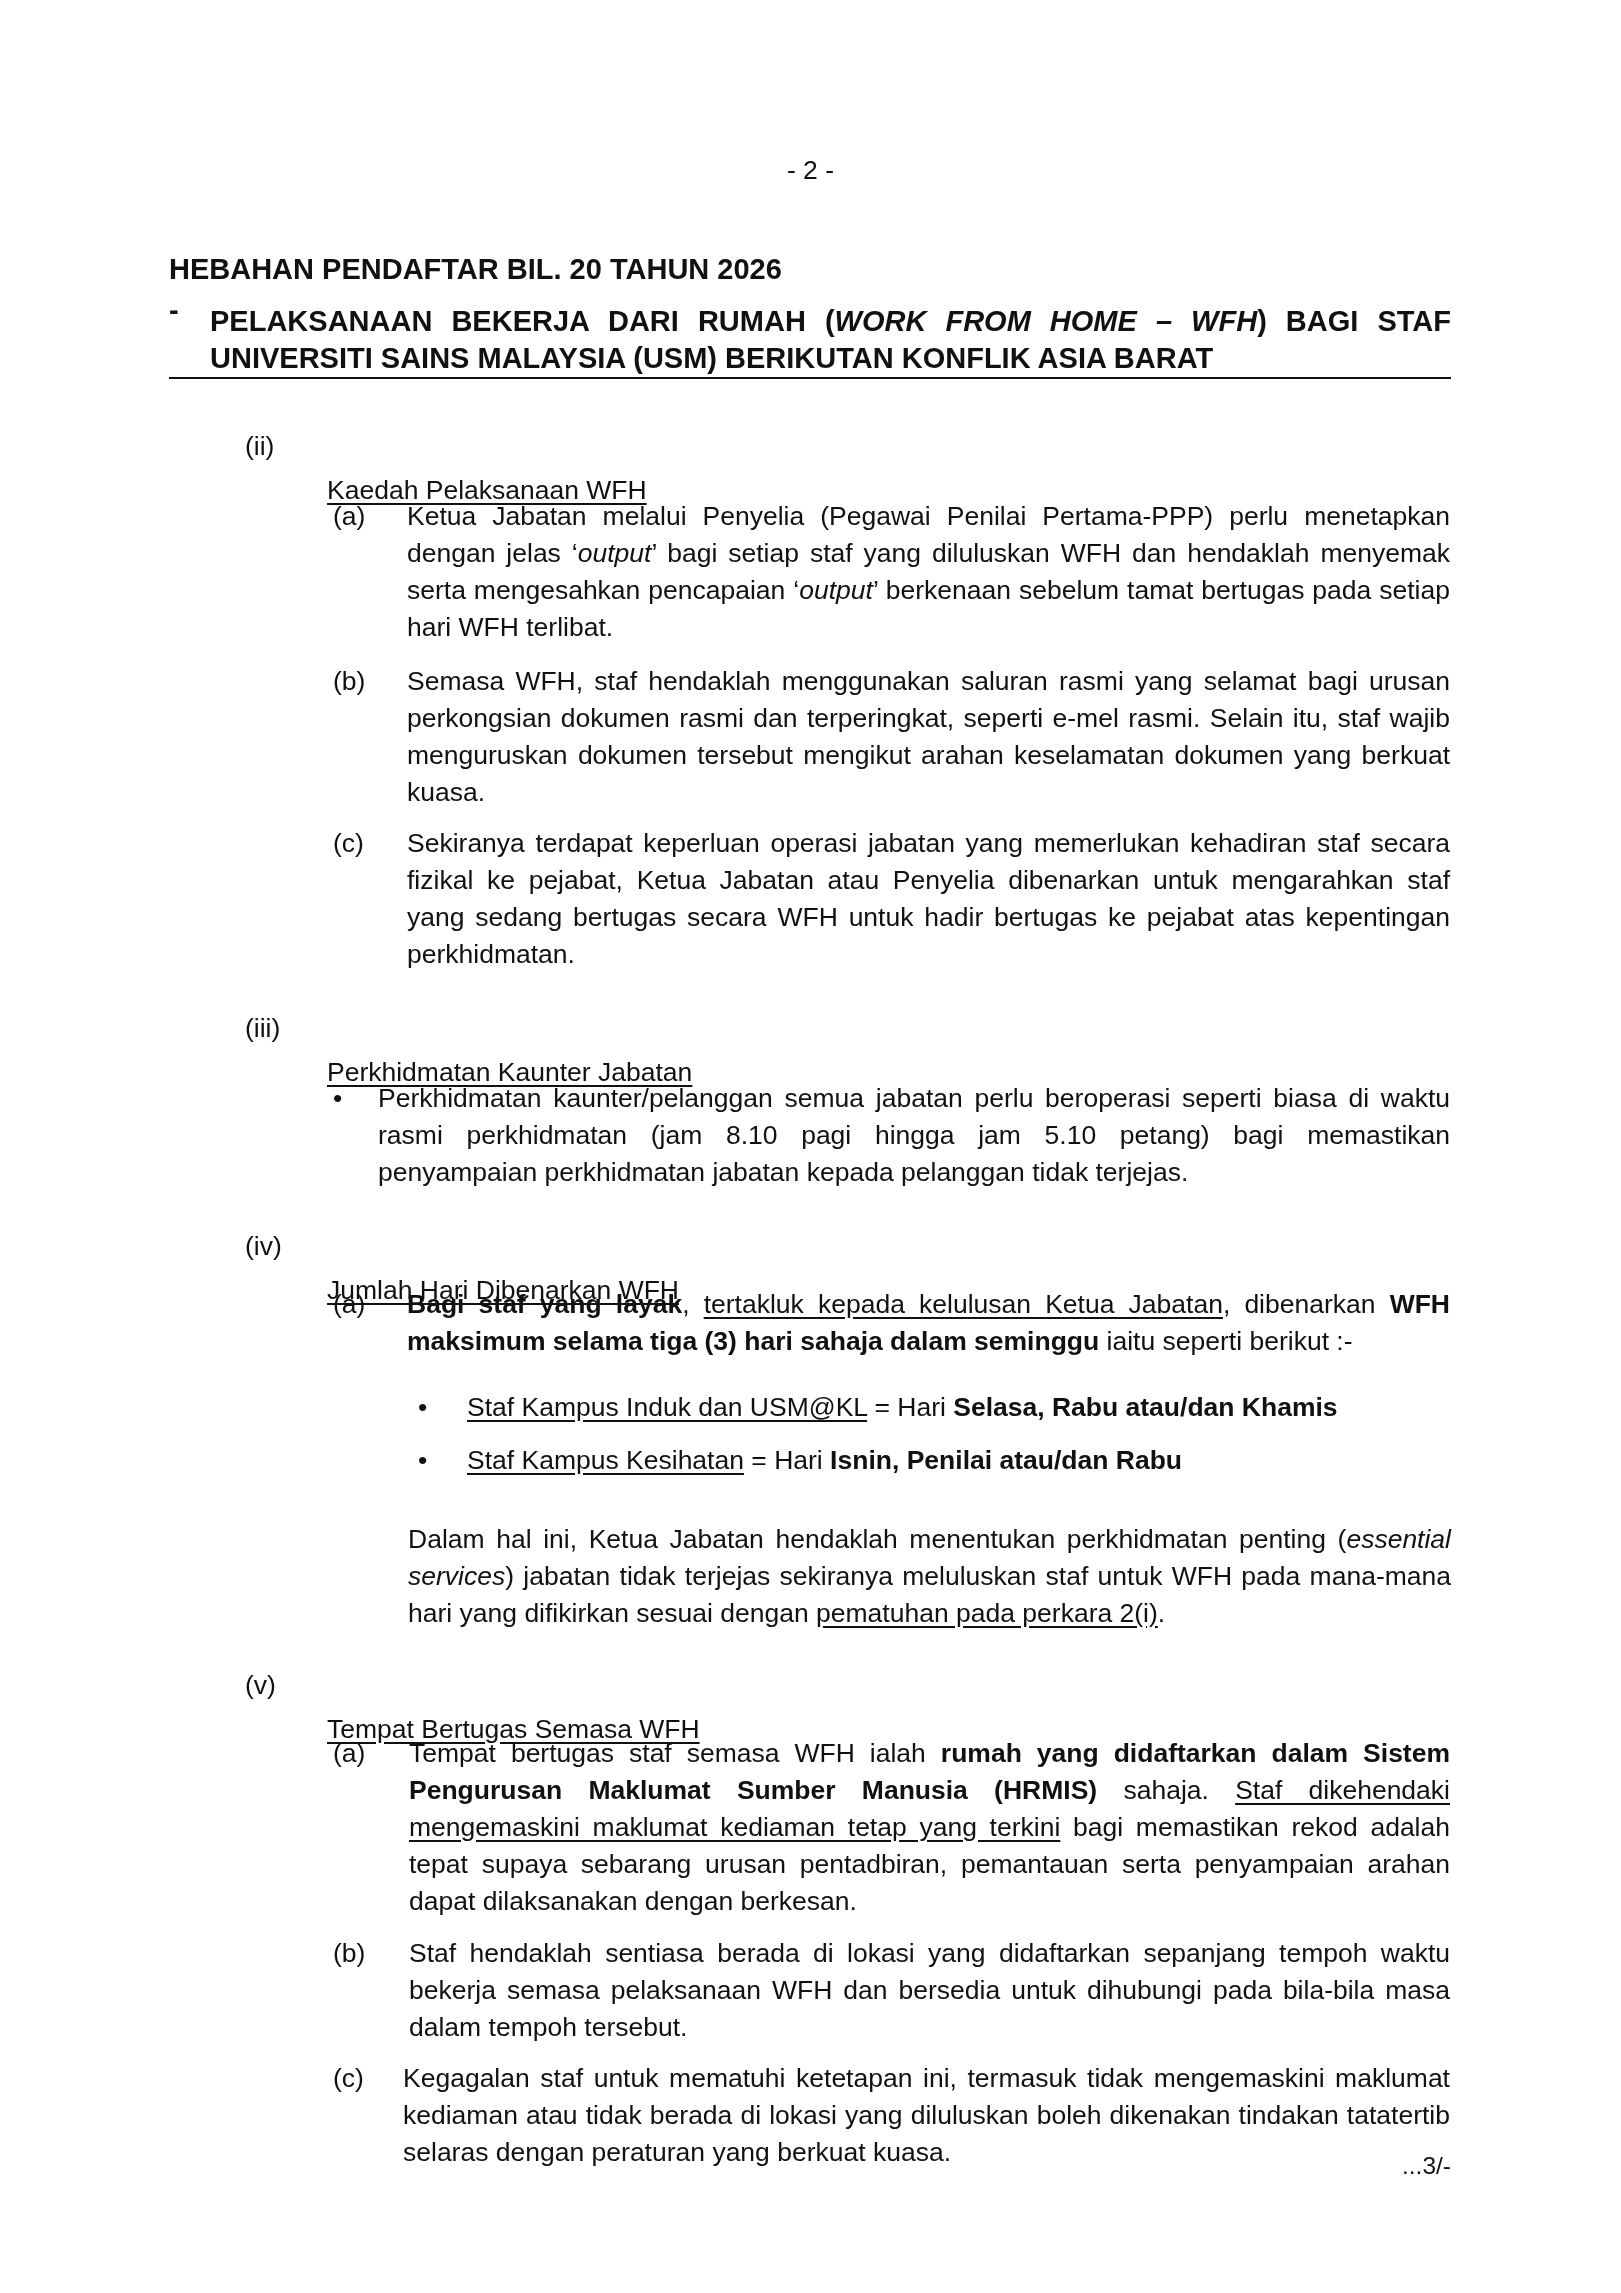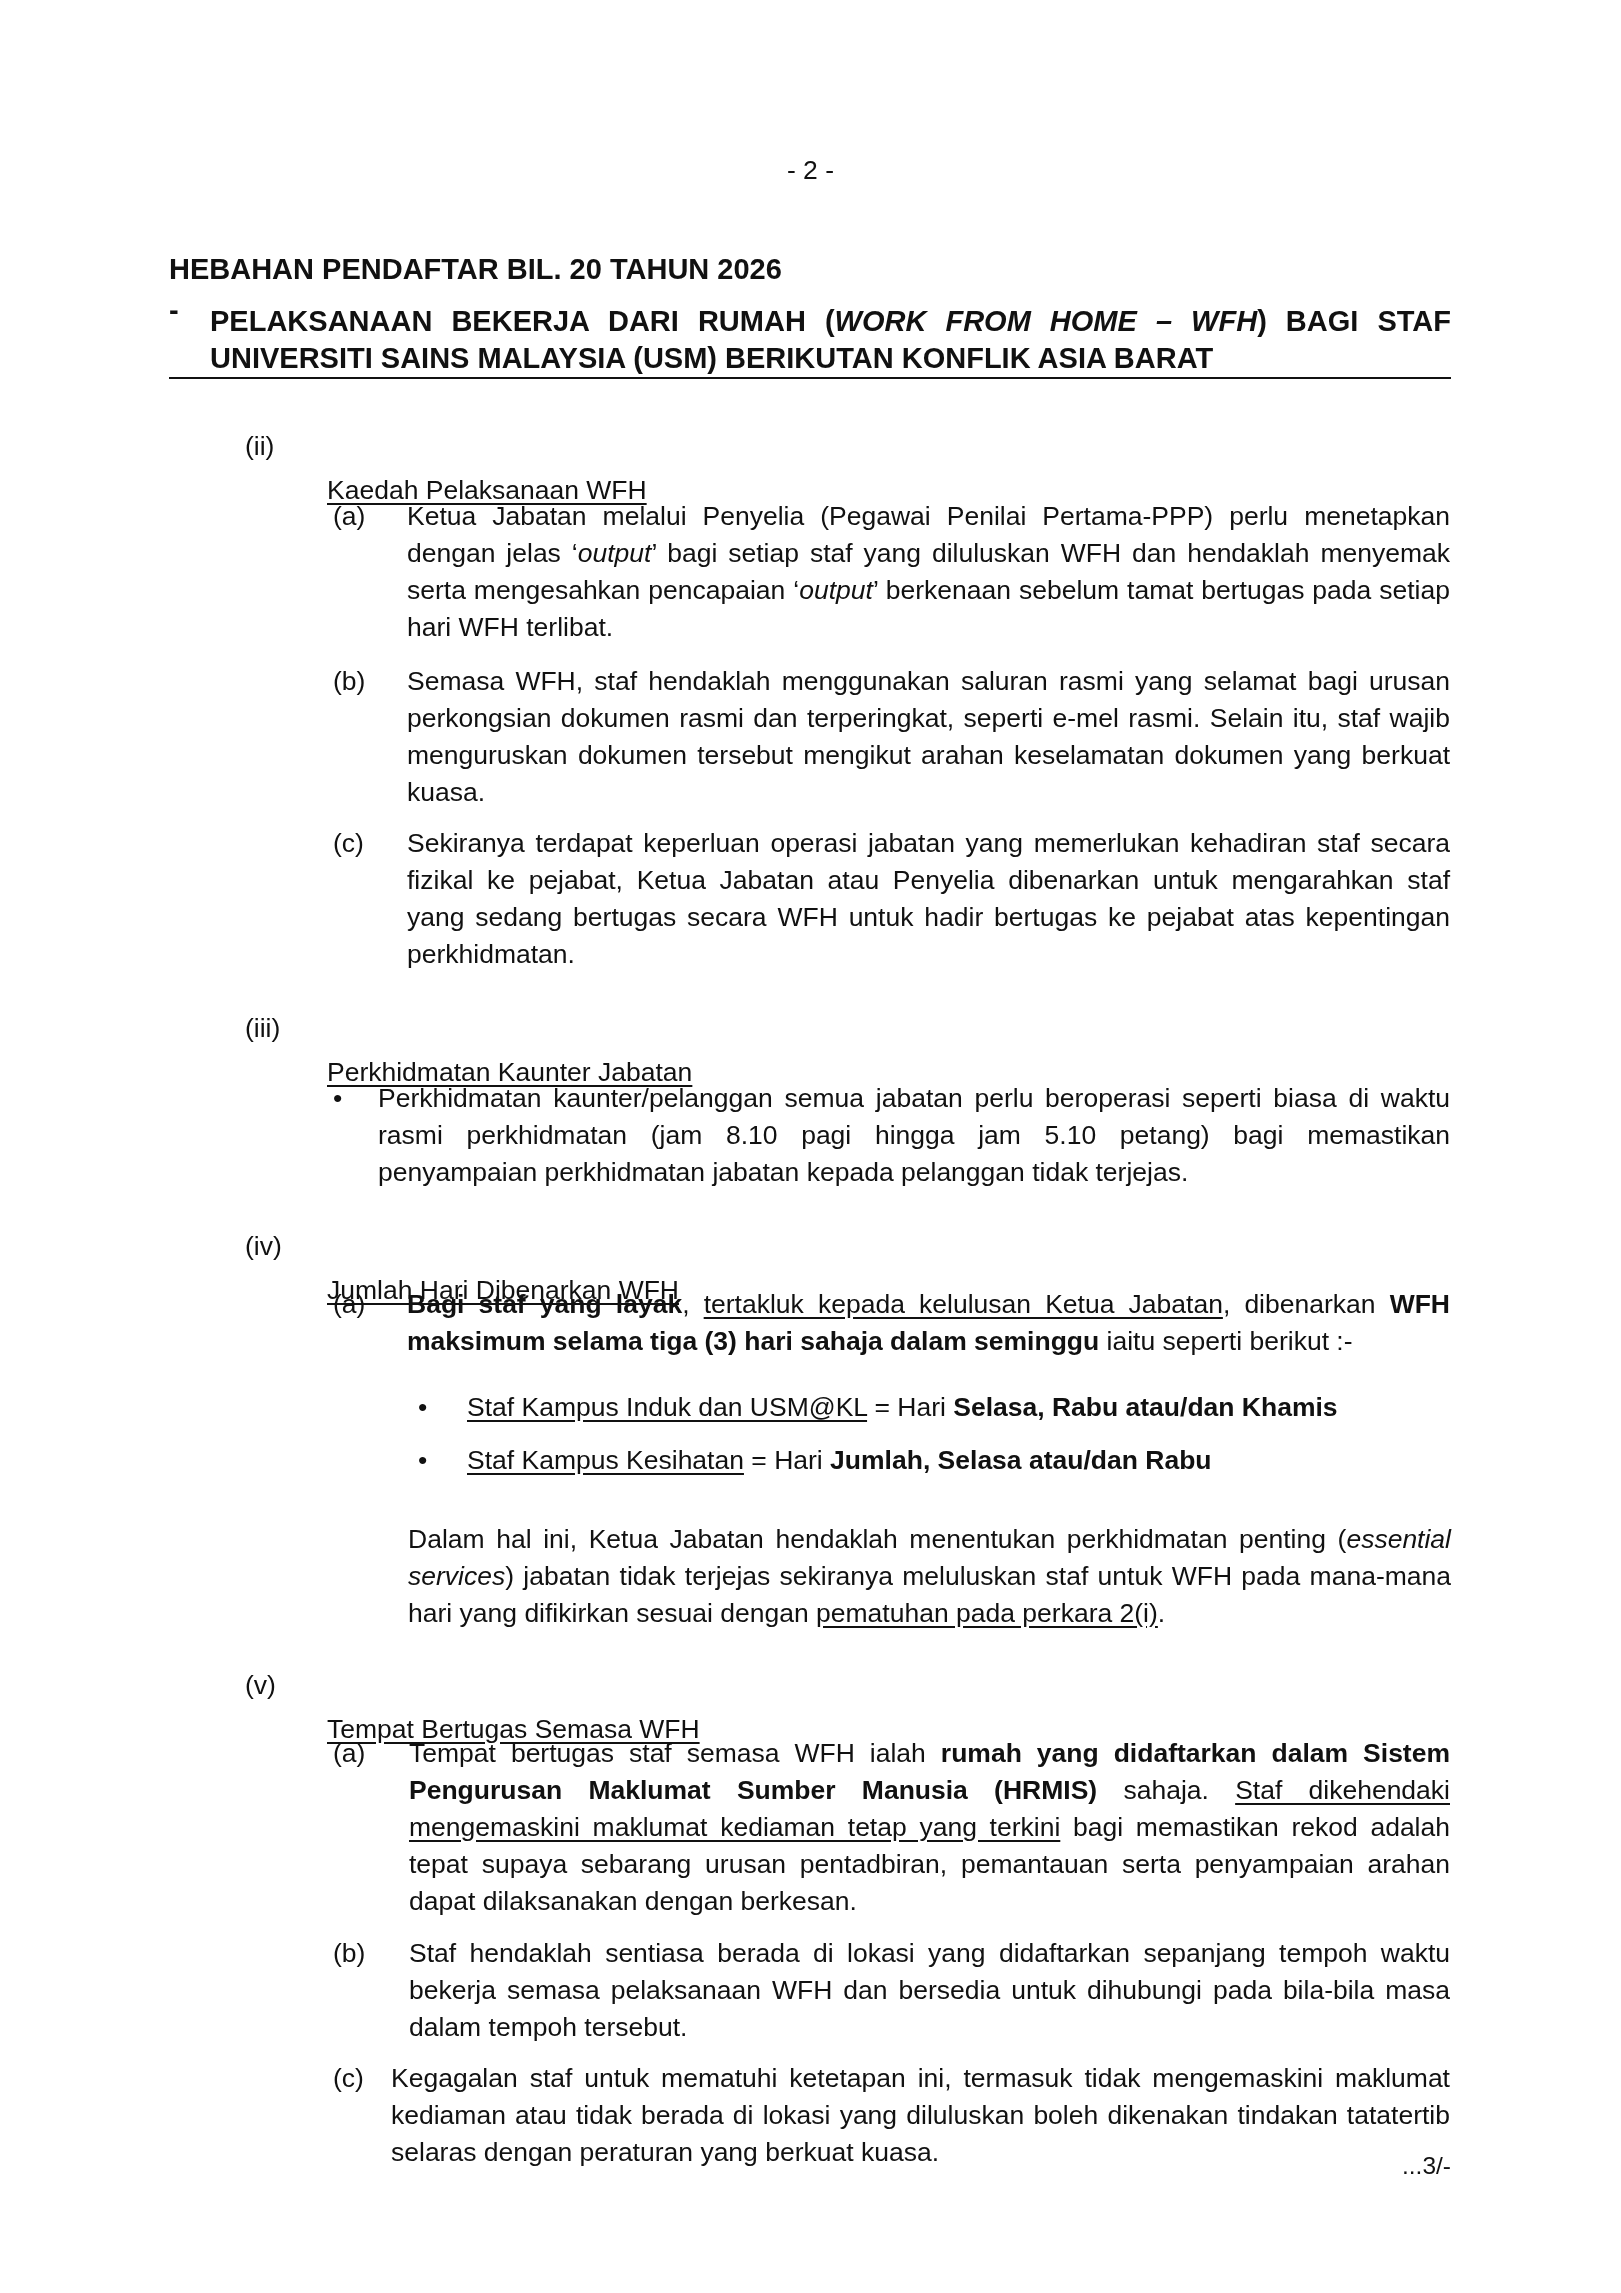--- a/index.html
+++ b/index.html
@@ -74,35 +74,35 @@
 <div class="abs para" style="top:1286px;">
   <span class="lbl">(a)</span>
   <div class="body"><b>Bagi staf yang layak</b><span>, </span><u>tertakluk kepada kelulusan Ketua Jabatan</u><span>, dibenarkan </span><b>WFH maksimum selama tiga (3) hari sahaja dalam seminggu</b><span> iaitu seperti berikut :-</span></div>
 </div>
 <div class="abs sub" style="top:1392px;">
   <span class="dot">•</span>
   <span class="body"><u>Staf Kampus Induk dan USM@KL</u><span> = Hari </span><b>Selasa, Rabu atau/dan Khamis</b></span>
 </div>
 <div class="abs sub" style="top:1445px;">
   <span class="dot">•</span>
-  <span class="body"><u>Staf Kampus Kesihatan</u><span> = Hari </span><b>Jumlah, Selasa atau/dan Rabu</b></span>
+  <span class="body"><u>Staf Kampus Kesihatan</u><span> = Hari </span><b>Isnin, Penilai atau/dan Rabu</b></span>
 </div>
 <div class="abs free" style="top:1513px;margin-top:8px;"><span>Dalam hal ini, Ketua Jabatan hendaklah menentukan perkhidmatan penting (</span><i>essential services</i><span>) jabatan tidak terjejas sekiranya meluluskan staf untuk WFH pada mana-mana hari yang difikirkan sesuai dengan </span><u>pematuhan pada perkara 2(i)</u><span>.</span></div>
 
 <div class="abs sec" style="top:1670px;">
   <span class="num">(v)</span>
   <span class="ttl">Tempat Bertugas Semasa WFH</span>
 </div>
 <div class="abs para" style="top:1735px;">
   <span class="lbl">(a)</span>
   <div class="body" style="left:76px;"><span>Tempat bertugas staf semasa WFH ialah </span><b>rumah yang didaftarkan dalam Sistem Pengurusan Maklumat Sumber Manusia (HRMIS)</b><span> sahaja. </span><u>Staf dikehendaki mengemaskini maklumat kediaman tetap yang terkini</u><span> bagi memastikan rekod adalah tepat supaya sebarang urusan pentadbiran, pemantauan serta penyampaian arahan dapat dilaksanakan dengan berkesan.</span></div>
 </div>
 <div class="abs para" style="top:1935px;">
   <span class="lbl">(b)</span>
   <div class="body" style="left:76px;">Staf hendaklah sentiasa berada di lokasi yang didaftarkan sepanjang tempoh waktu bekerja semasa pelaksanaan WFH dan bersedia untuk dihubungi pada bila-bila masa dalam tempoh tersebut.</div>
 </div>
 <div class="abs para" style="top:2060px;">
   <span class="lbl">(c)</span>
-  <div class="body" style="left:58px;">Kegagalan staf untuk mematuhi ketetapan ini, termasuk tidak mengemaskini maklumat kediaman atau tidak berada di lokasi yang diluluskan boleh dikenakan tindakan tatatertib selaras dengan peraturan yang berkuat kuasa.</div>
+  <div class="body" style="left:70px;">Kegagalan staf untuk mematuhi ketetapan ini, termasuk tidak mengemaskini maklumat kediaman atau tidak berada di lokasi yang diluluskan boleh dikenakan tindakan tatatertib selaras dengan peraturan yang berkuat kuasa.</div>
 </div>
 
 <div class="abs cont">...3/-</div>
 
 
 </body></html>

